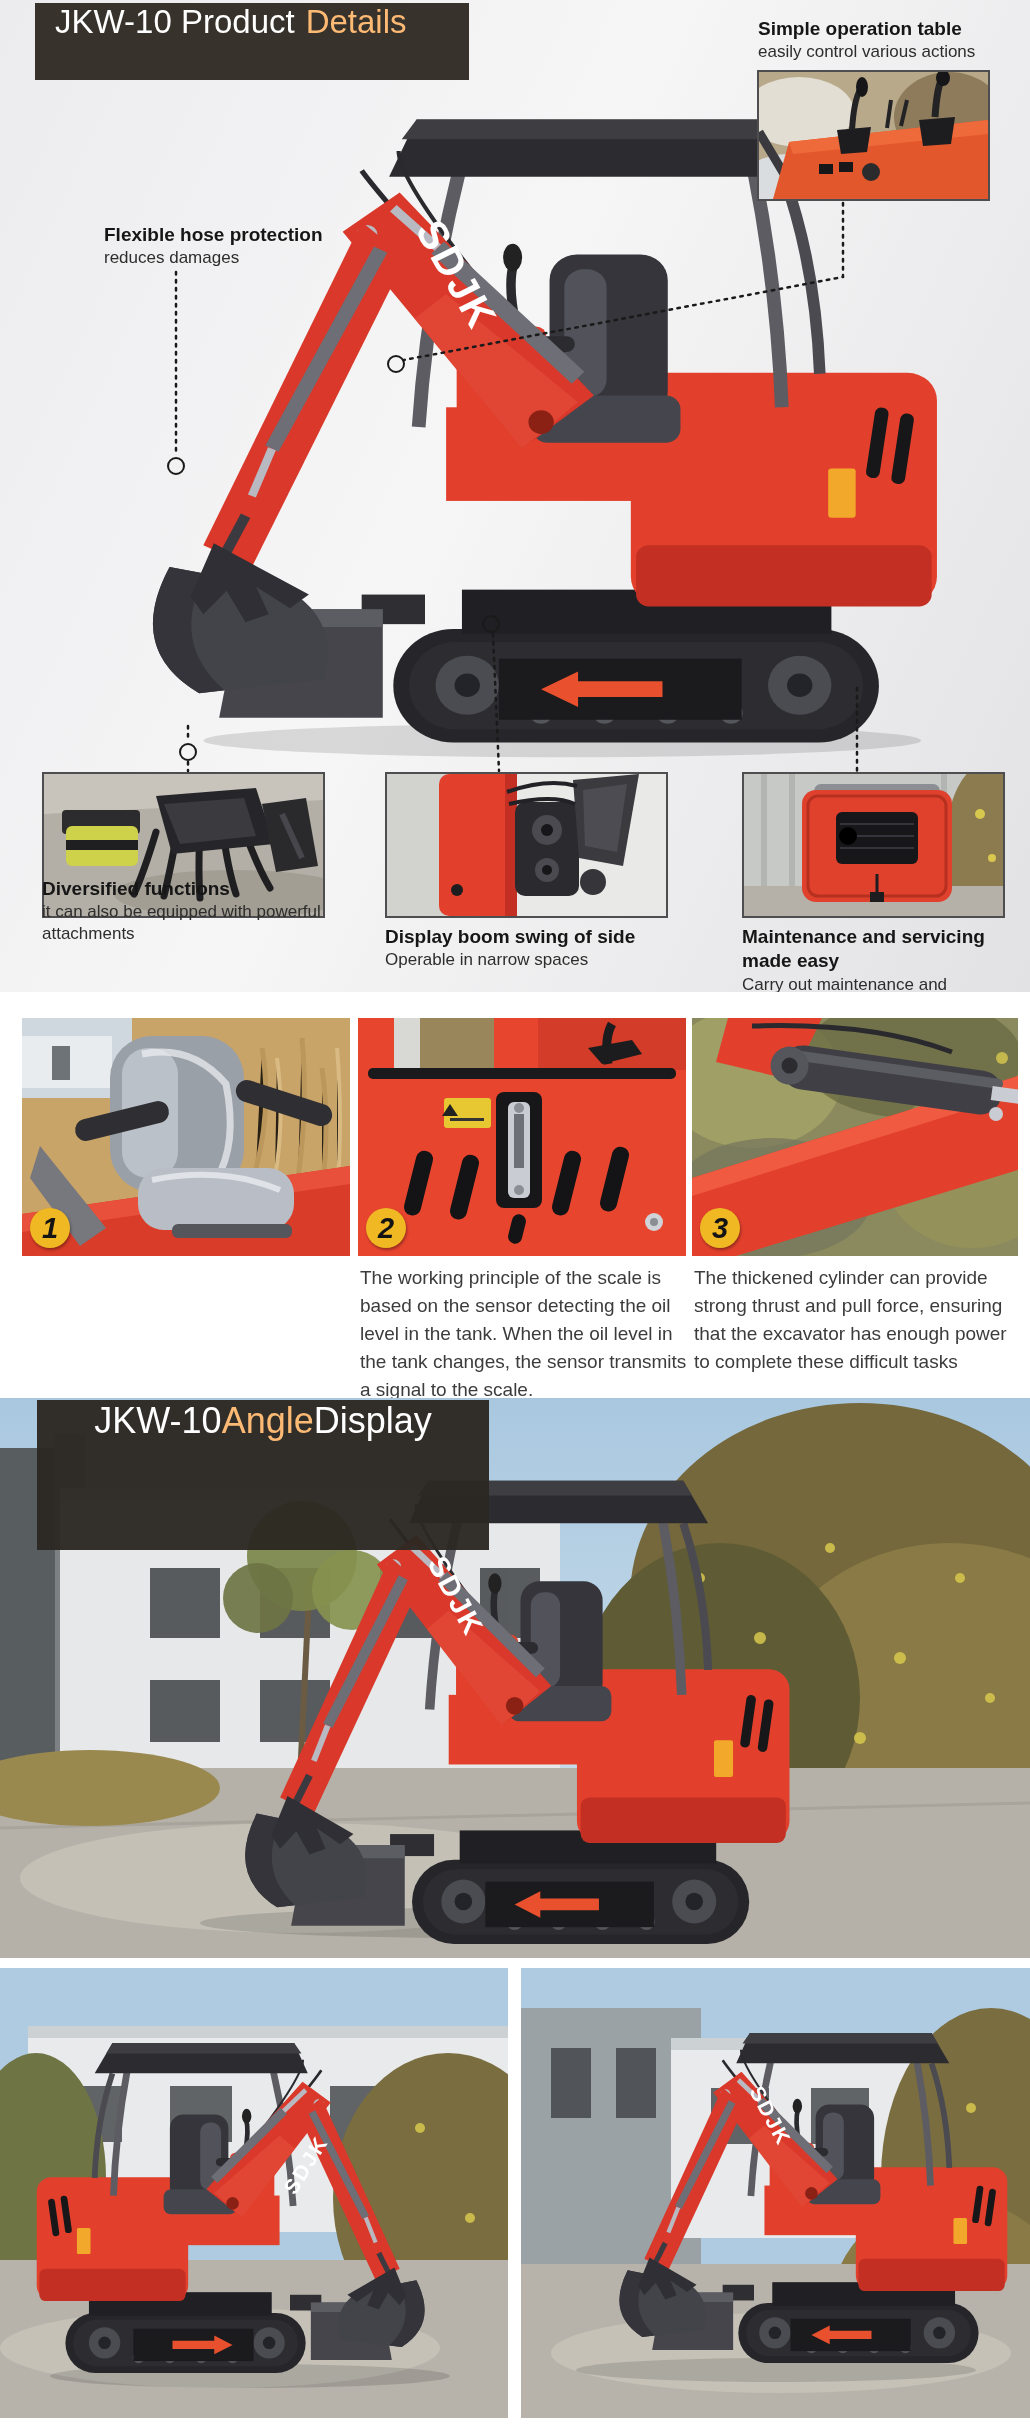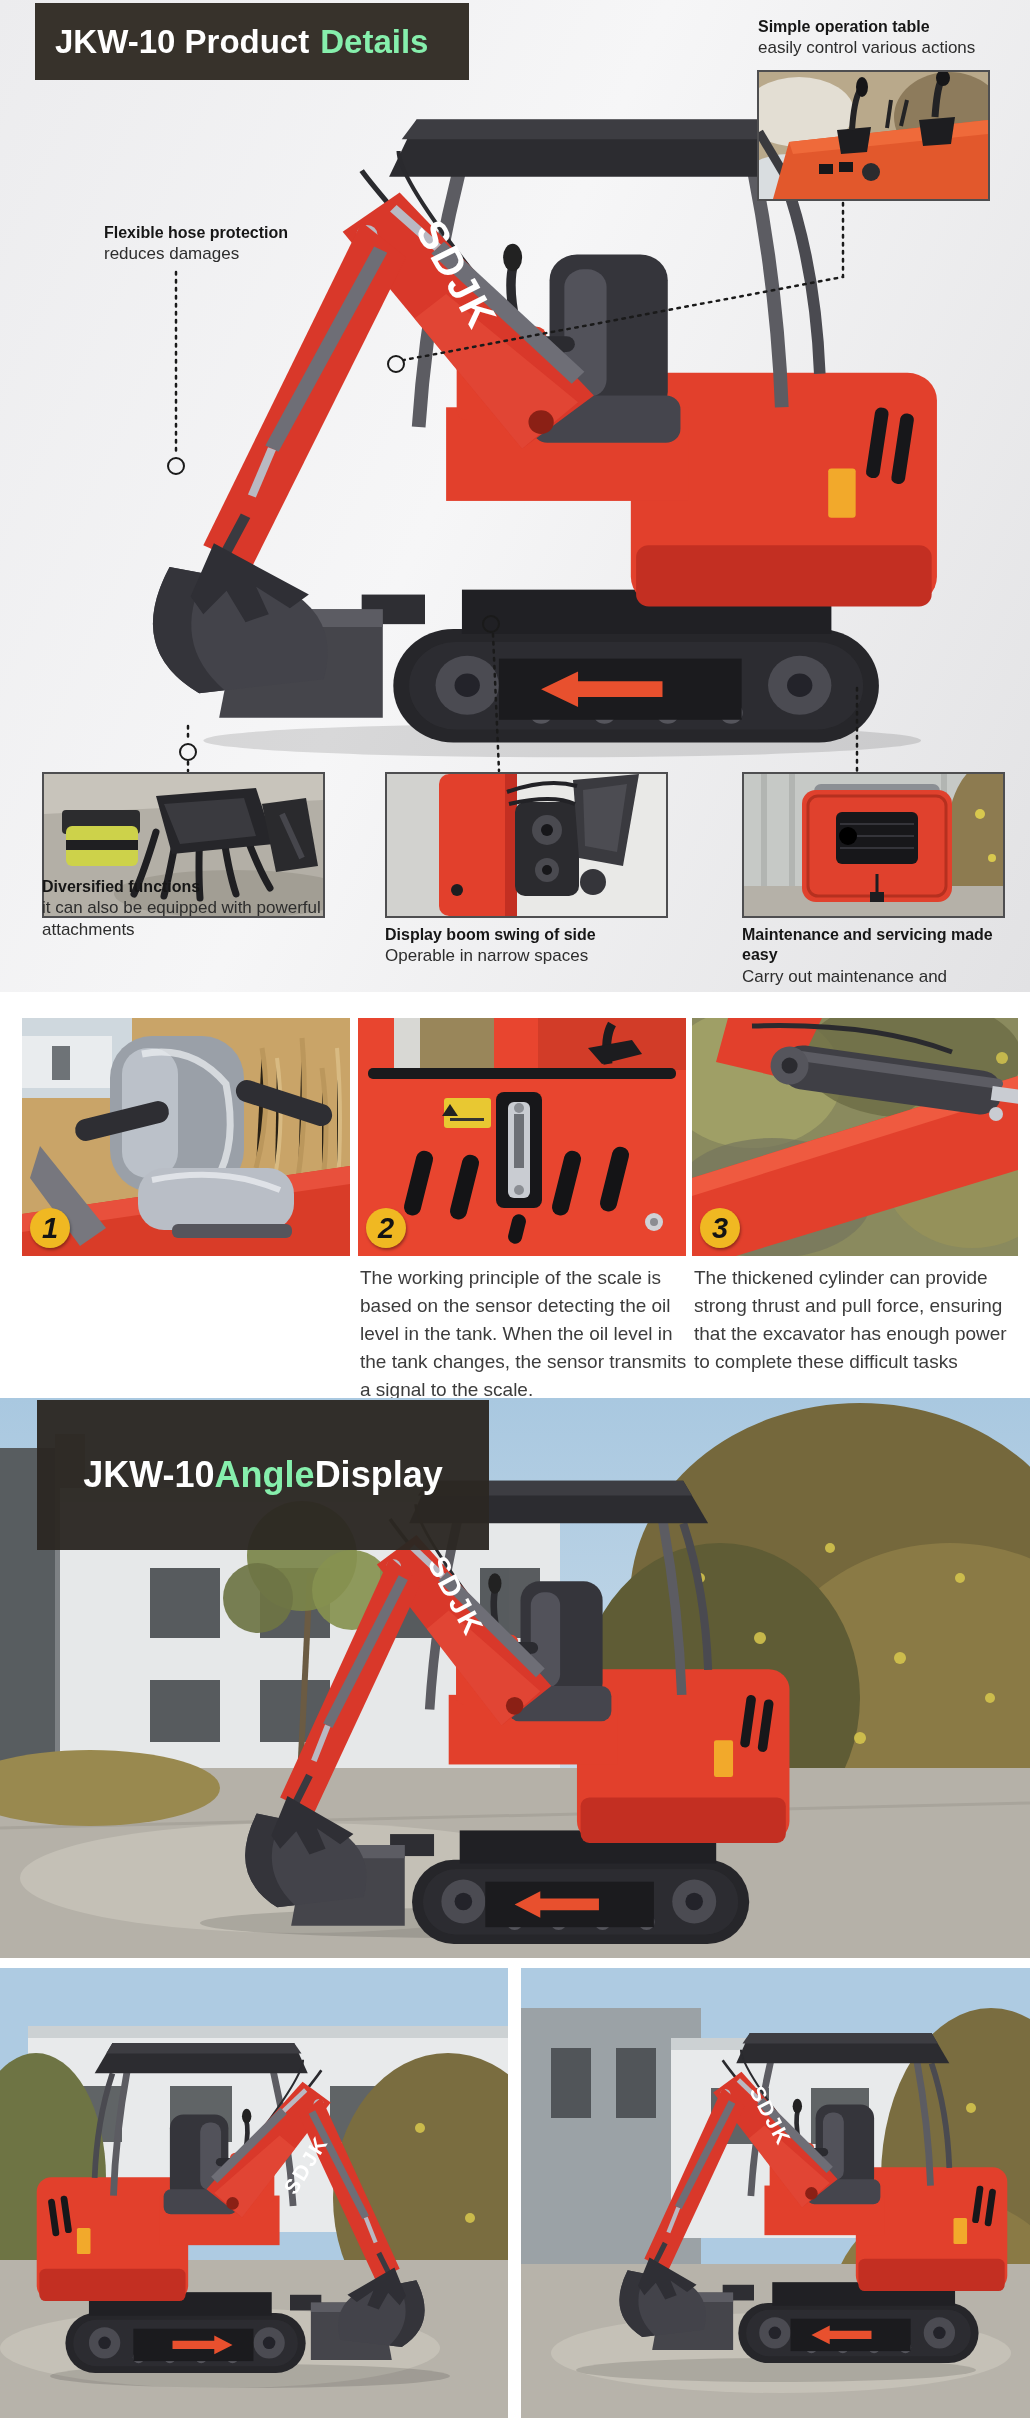--- a/index.html
+++ b/index.html
@@ -3,25 +3,25 @@
 <meta charset="utf-8">
 <style>
   html,body{margin:0;padding:0}
   body{width:1030px;height:2430px;position:relative;background:#fff;
        font-family:"Liberation Sans",sans-serif;overflow:hidden}
   .abs{position:absolute}
   svg{display:block}
   
   #sec1{left:0;top:0;width:1030px;height:992px;
         background:linear-gradient(115deg,#ececee 0%,#f6f6f7 45%,#e2e2e4 100%)}
-  .hdr{background:#37322b;color:#fff;font-weight:bold;display:flex;align-items:center}
+  .hdr{background:#37322b;color:#fff;font-weight:normal;display:flex;align-items:flex-start}
   #hdr1{left:35px;top:3px;width:434px;height:77px;font-size:33px;gap:11px;
         padding-left:20px;box-sizing:border-box}
-  .accent{color:#86efac}
-  .co-t{font-size:16px;font-weight:bold;color:#161616;line-height:1.28}
+  .accent{color:#fdba74}
+  .co-t{font-size:19px;font-weight:bold;color:#161616;line-height:1.28}
   .co-s{font-size:17px;color:#2d2d2d;line-height:1.28}
   .ph{border:2px solid #4e4e50;box-sizing:border-box;background:#ddd;overflow:hidden}
   
   #sec2{left:0;top:992px;width:1030px;height:406px;background:#ffffff}
   .fph{box-sizing:border-box;overflow:hidden}
   .badge{width:40px;height:40px;border-radius:50%;background:#f0b822;color:#141414;
          font-weight:bold;font-style:italic;font-size:29px;display:flex;align-items:center;
          justify-content:center;box-shadow:1px 2px 3px rgba(0,0,0,.35)}
   .ft{font-size:19px;color:#3c3c3c;line-height:1.47}
   

